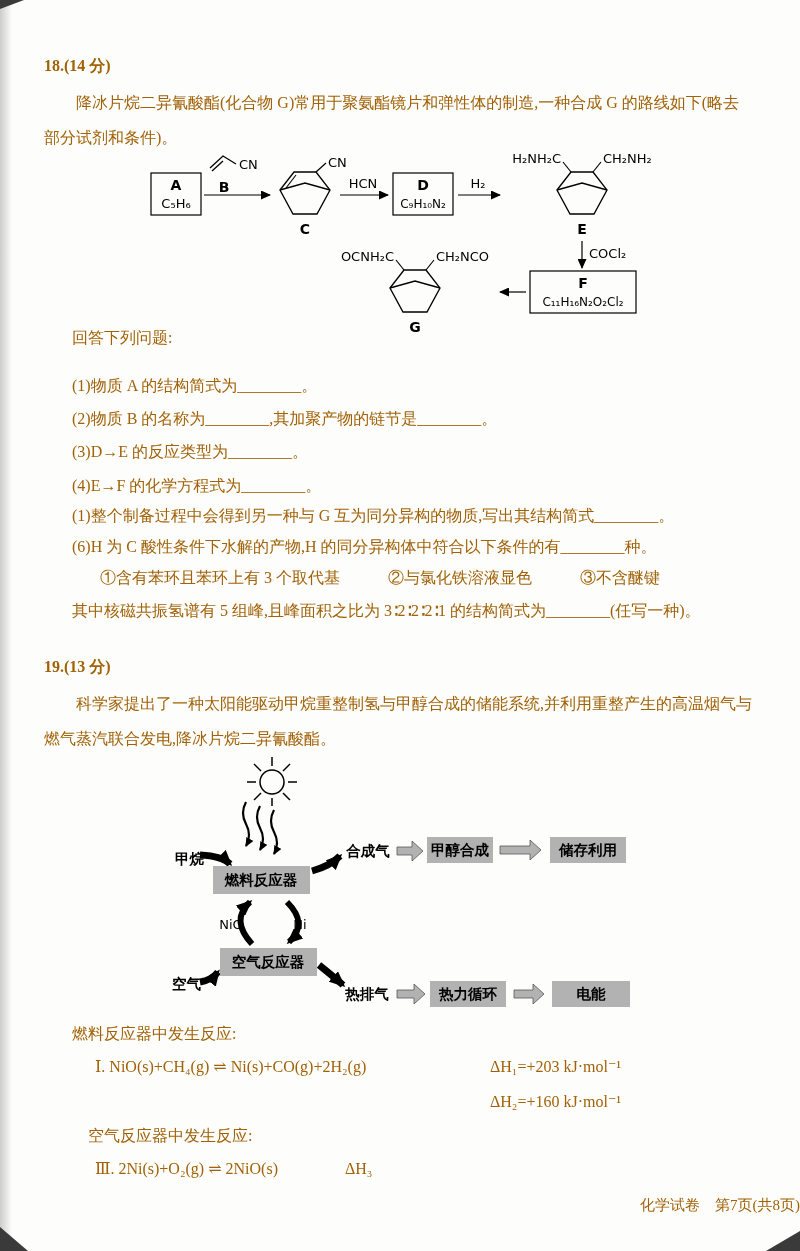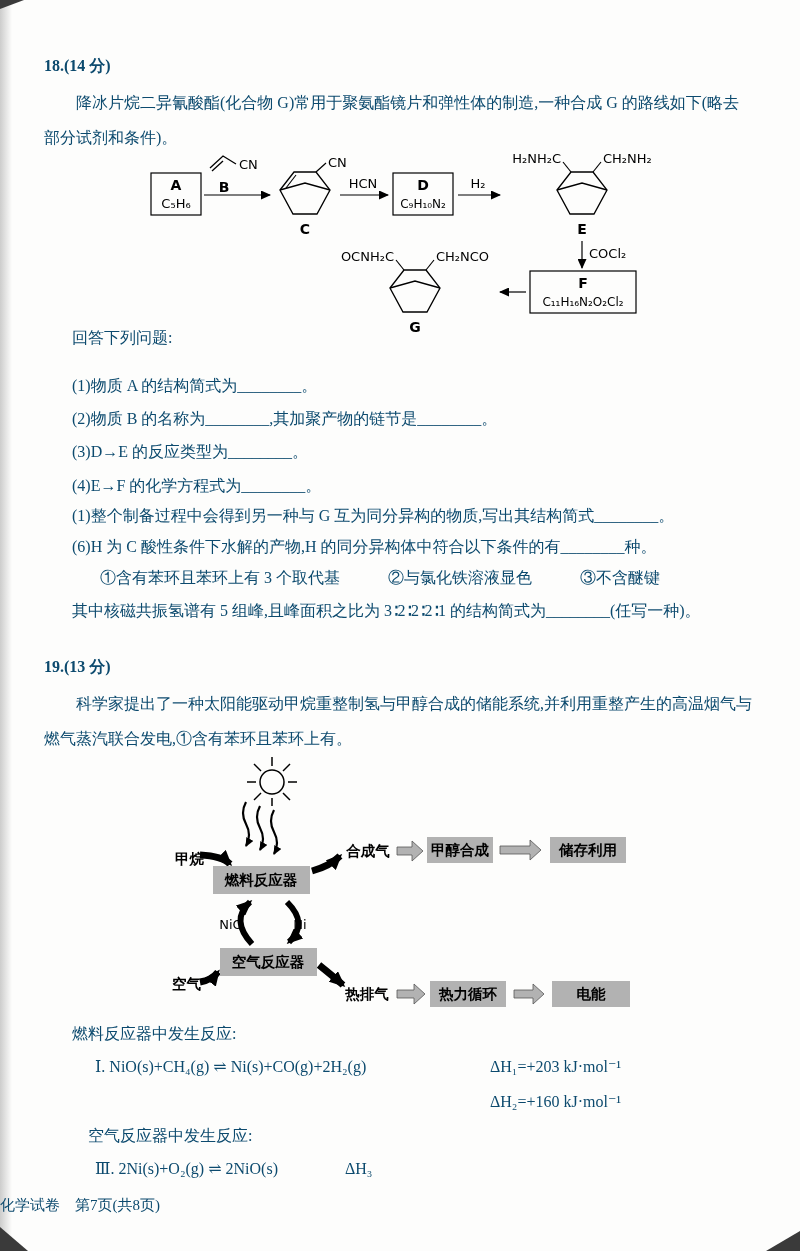--- a/index.html
+++ b/index.html
@@ -1,25 +1,25 @@
 <!DOCTYPE html>
 <html><head>
 <meta charset="utf-8">
 <style>
   * { margin:0; padding:0; box-sizing:border-box; }
   html,body { background:#ffffff; }
   .page {
     position:relative; width:800px; height:1251px; background:#fdfdfc;
-    font-family:"Liberation Serif","DejaVu Serif",serif; color:#0c4a6e;
+    font-family:"Liberation Serif","DejaVu Serif",serif; color:#a16207;
     font-size:16px; overflow:hidden;
   }
   .abs { position:absolute; white-space:nowrap; line-height:1.25; }
   .qnum { font-weight:bold; }
   .eq { font-size:16px; }
-  .footer { width:800px; text-align:left; font-size:15px; }
+  .footer { width:800px; text-align:right; font-size:15px; }
   svg { position:absolute; }
   svg text { font-family:"DejaVu Sans","Liberation Sans",sans-serif; font-size:13px; fill:#000; }
   svg text.sv-bold { font-weight:bold; font-size:14px; }
   svg text.sv-f  { font-size:13px; }
   svg text.sv-fs { font-size:12px; }
   svg text.sv-cn { font-size:14.5px; font-weight:bold; }
   .edge-shadow { position:absolute; left:0; top:0; bottom:0; width:12px;
     background:linear-gradient(to right, rgba(60,60,60,.25), rgba(0,0,0,0)); }
   .corner { position:absolute; background:#3a3a3a; }
   .corner.tl { left:0; top:0; width:24px; height:9px; clip-path:polygon(0 0,100% 0,0 100%); }
@@ -119,21 +119,21 @@
   <div class="abs" style="left:72px;top:409px">(2)物质 B 的名称为________,其加聚产物的链节是________。</div>
   <div class="abs" style="left:72px;top:442px">(3)D→E 的反应类型为________。</div>
   <div class="abs" style="left:72px;top:476px">(4)E→F 的化学方程式为________。</div>
   <div class="abs" style="left:72px;top:506px">(1)整个制备过程中会得到另一种与 G 互为同分异构的物质,写出其结构简式________。</div>
   <div class="abs" style="left:72px;top:537px">(6)H 为 C 酸性条件下水解的产物,H 的同分异构体中符合以下条件的有________种。</div>
   <div class="abs" style="left:100px;top:568px">①含有苯环且苯环上有 3 个取代基　　　②与氯化铁溶液显色　　　③不含醚键</div>
   <div class="abs" style="left:72px;top:601px">其中核磁共振氢谱有 5 组峰,且峰面积之比为 3∶2∶2∶2∶1 的结构简式为________(任写一种)。</div>
 
   <div class="abs qnum" style="left:44px;top:657px">19.(13 分)</div>
   <div class="abs" style="left:76px;top:694px">科学家提出了一种太阳能驱动甲烷重整制氢与甲醇合成的储能系统,并利用重整产生的高温烟气与</div>
-  <div class="abs" style="left:44px;top:729px">燃气蒸汽联合发电,①含有苯环且苯环上有。</div>
+  <div class="abs" style="left:44px;top:729px">燃气蒸汽联合发电,降冰片烷二异氰酸酯。</div>
 
   <svg style="left:100px;top:752px" width="600" height="270" viewBox="0 0 600 270">
     <defs>
       <marker id="barr" markerUnits="userSpaceOnUse" markerWidth="16" markerHeight="14" refX="13" refY="7" orient="auto">
         <path d="M0,0 L16,7 L0,14 z" fill="#000"></path>
       </marker>
       <marker id="sarr" markerUnits="userSpaceOnUse" markerWidth="9" markerHeight="8" refX="8" refY="4" orient="auto">
         <path d="M0,0 L9,4 L0,8 z" fill="#000"></path>
       </marker>
     </defs>

